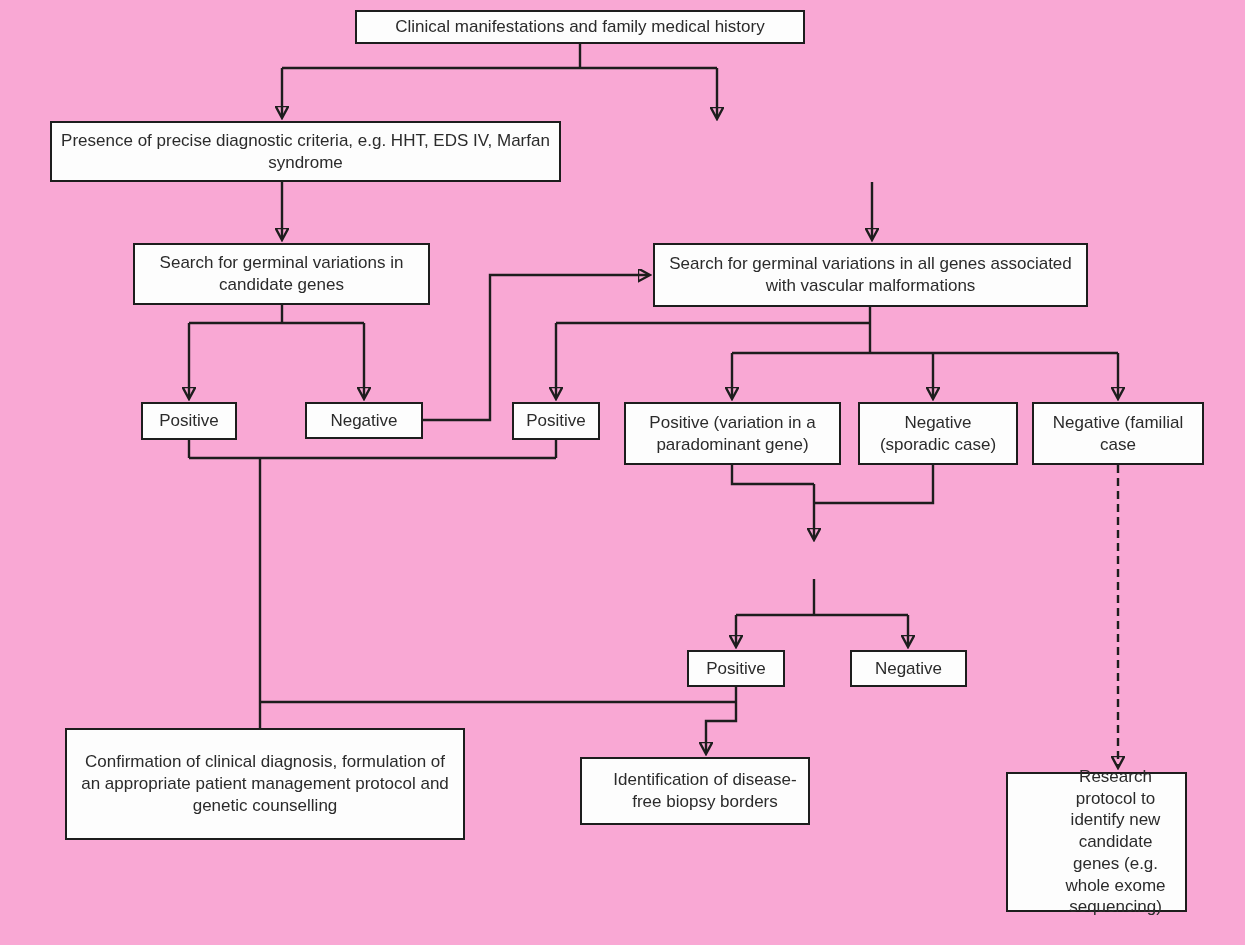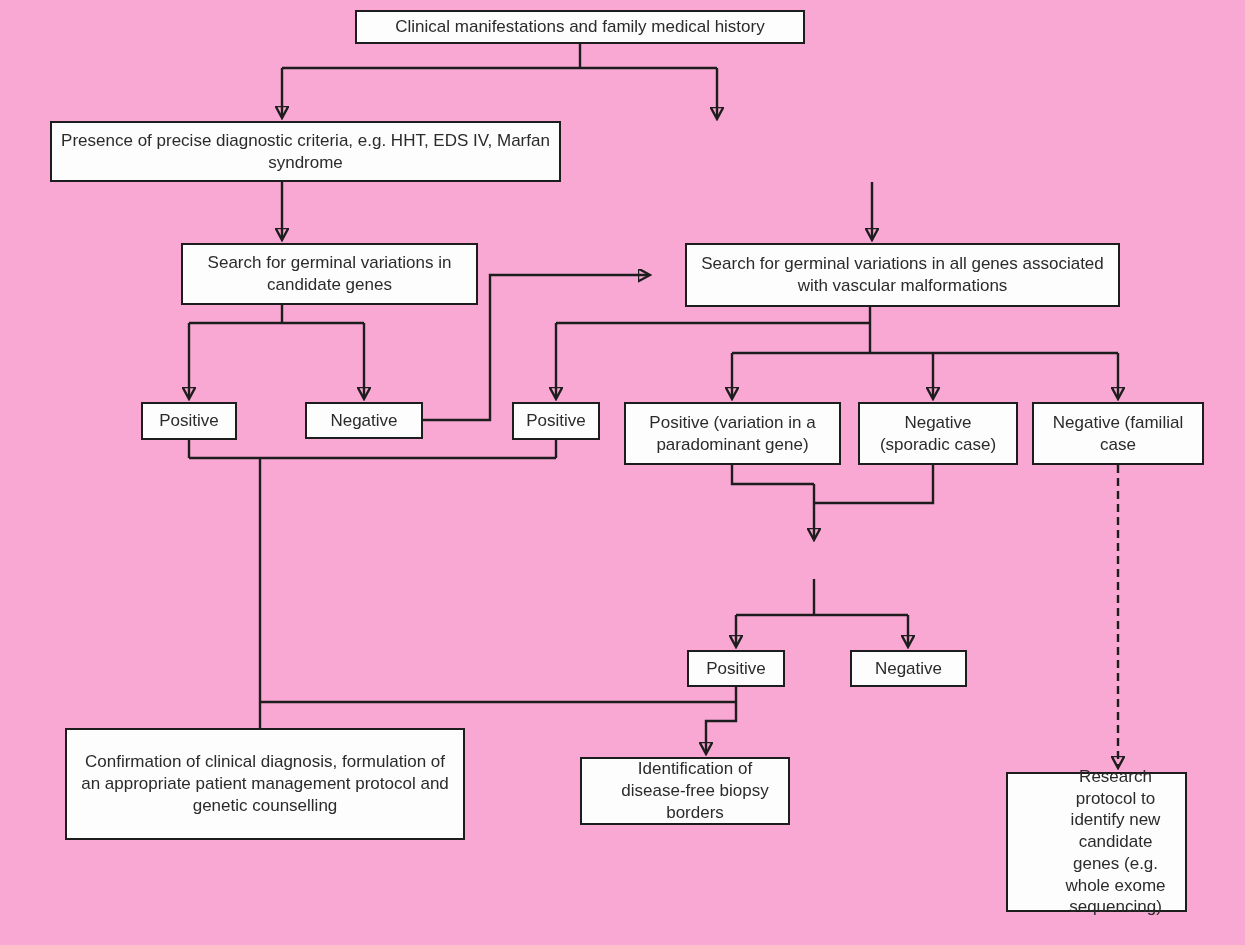--- a/index.html
+++ b/index.html
@@ -78,40 +78,40 @@
     <path d="M736 687 V721 H706 V752" marker-end="url(#arrow)"></path>
 
     <path class="dashed" d="M1118 465 V766" marker-end="url(#arrow)"></path>
   </svg>
 
   <div class="node" style="left:355px; top:10px; width:450px; height:34px;">Clinical manifestations and family medical history</div>
 
   <div class="node" style="left:37px; top:121px; width:511px; height:61px;margin-left:13px;">Presence of precise diagnostic criteria, e.g. HHT, EDS IV, Marfan syndrome</div>
 
 
-  <div class="node" style="left:133px; top:243px; width:297px; height:62px;margin-left:48px;">Search for germinal variations in candidate genes</div>
+  <div class="node" style="left:133px; top:243px; width:297px; height:62px;">Search for germinal variations in candidate genes</div>
 
-  <div class="node" style="left:653px; top:243px; width:435px; height:64px;margin-left:32px;">Search for germinal variations in all genes associated with vascular malformations</div>
+  <div class="node" style="left:653px; top:243px; width:435px; height:64px;">Search for germinal variations in all genes associated with vascular malformations</div>
 
   <div class="node" style="left:141px; top:402px; width:96px; height:38px;">Positive</div>
 
   <div class="node" style="left:305px; top:402px; width:118px; height:37px;">Negative</div>
 
   <div class="node" style="left:512px; top:402px; width:88px; height:38px;">Positive</div>
 
   <div class="node" style="left:624px; top:402px; width:217px; height:63px;">Positive (variation in a paradominant gene)</div>
 
   <div class="node" style="left:858px; top:402px; width:160px; height:63px;">Negative (sporadic case)</div>
 
   <div class="node" style="left:1032px; top:402px; width:172px; height:63px;text-align:center;">Negative (familial case</div>
 
 
   <div class="node" style="left:687px; top:650px; width:98px; height:37px;">Positive</div>
 
   <div class="node" style="left:850px; top:650px; width:117px; height:37px;">Negative</div>
 
   <div class="node" style="left:65px; top:728px; width:400px; height:112px;">Confirmation of clinical diagnosis, formulation of an appropriate patient management protocol and genetic counselling</div>
 
-  <div class="node" style="left:580px; top:757px; width:210px; height:68px;padding-left:28px;">Identification of disease-free biopsy borders</div>
+  <div class="node" style="left:580px; top:757px; width:230px; height:68px;padding-left:28px;">Identification of disease-free biopsy borders</div>
 
   <div class="node" style="left:1006px; top:772px; width:181px; height:140px;padding-left:46px;">Research protocol to identify new candidate genes (e.g. whole exome sequencing)</div>
 
 </div>
 
 </body></html>

